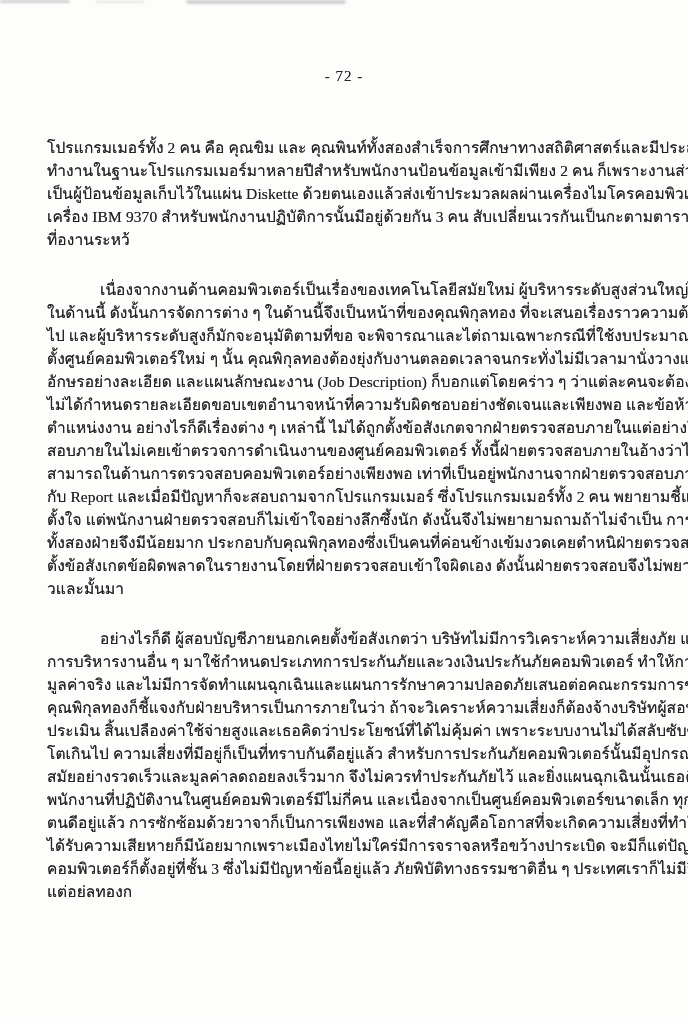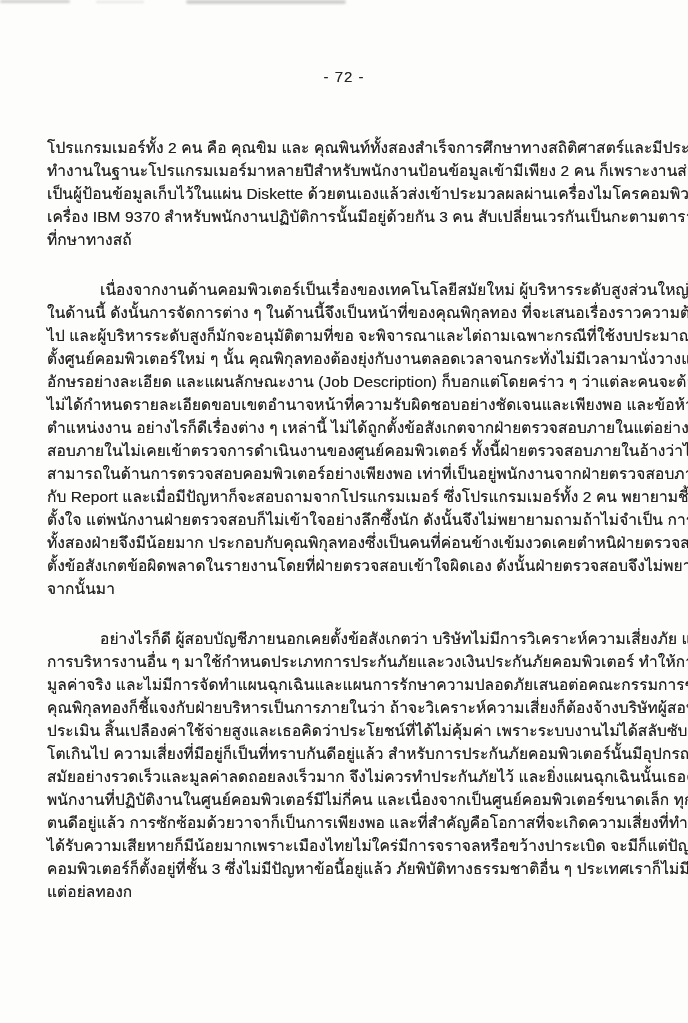--- a/index.html
+++ b/index.html
@@ -6,21 +6,21 @@
     margin: 0;
     padding: 0;
     background: #fbfbfa;
   }
   .page {
     position: relative;
     width: 688px;
     height: 1023px;
     background: #fdfdfc;
     overflow: hidden;
-    font-family: Liberation Sans, sans-serif;
+    font-family: Liberation Serif, serif;
     color: #1e1e1e;
   }
   
   .scan-artifact {
     position: absolute;
     background: #9a9a9a;
     opacity: 0.45;
     border-radius: 2px;
     filter: blur(1px);
   }
@@ -73,38 +73,38 @@
 
   <div class="page-number">- 72 -</div>
 
   <div class="content">
 
     <div class="para">
         <div class="line">โปรแกรมเมอร์ทั้ง 2 คน คือ คุณขิม และ คุณพินท์ทั้งสองสำเร็จการศึกษาทางสถิติศาสตร์และมีประสบการณ์การ</div>
         <div class="line">ทำงานในฐานะโปรแกรมเมอร์มาหลายปีสำหรับพนักงานป้อนข้อมูลเข้ามีเพียง 2 คน ก็เพราะงานส่วนใหญ่ผู้ใช้ฝ่ายต่าง ๆ</div>
         <div class="line">เป็นผู้ป้อนข้อมูลเก็บไว้ในแผ่น Diskette ด้วยตนเองแล้วส่งเข้าประมวลผลผ่านเครื่องไมโครคอมพิวเตอร์ ซึ่งต่อเชื่อมกับ</div>
         <div class="line">เครื่อง IBM 9370 สำหรับพนักงานปฏิบัติการนั้นมีอยู่ด้วยกัน 3 คน สับเปลี่ยนเวรกันเป็นกะตามตารางการปฏิบัติงาน</div>
-        <div class="line">ที่กษาทางสถ้</div>
+        <div class="line">ที่องานระหว้</div>
       </div>
 
     <div class="para indented">
         <div class="line">เนื่องจากงานด้านคอมพิวเตอร์เป็นเรื่องของเทคโนโลยีสมัยใหม่ ผู้บริหารระดับสูงส่วนใหญ่ไม่มีประสบการณ์</div>
         <div class="line">ในด้านนี้ ดังนั้นการจัดการต่าง ๆ ในด้านนี้จึงเป็นหน้าที่ของคุณพิกุลทอง ที่จะเสนอเรื่องราวความต้องการต่าง ๆ ขึ้น</div>
         <div class="line">ไป และผู้บริหารระดับสูงก็มักจะอนุมัติตามที่ขอ จะพิจารณาและไต่ถามเฉพาะกรณีที่ใช้งบประมาณจำนวนสูง เมื่อเริ่มจัด</div>
         <div class="line">ตั้งศูนย์คอมพิวเตอร์ใหม่ ๆ นั้น คุณพิกุลทองต้องยุ่งกับงานตลอดเวลาจนกระทั่งไม่มีเวลามานั่งวางแผนเป็นลายลักษณ์</div>
         <div class="line">อักษรอย่างละเอียด และแผนลักษณะงาน (Job Description) ก็บอกแต่โดยคร่าว ๆ ว่าแต่ละคนจะต้องทำอะไรบ้าง โดย</div>
         <div class="line">ไม่ได้กำหนดรายละเอียดขอบเขตอำนาจหน้าที่ความรับผิดชอบอย่างชัดเจนและเพียงพอ และข้อห้ามปฏิบัติสำหรับแต่ละ</div>
         <div class="line">ตำแหน่งงาน อย่างไรก็ดีเรื่องต่าง ๆ เหล่านี้ ไม่ได้ถูกตั้งข้อสังเกตจากฝ่ายตรวจสอบภายในแต่อย่างใด เป็นเพราะฝ่ายตรวจ</div>
         <div class="line">สอบภายในไม่เคยเข้าตรวจการดำเนินงานของศูนย์คอมพิวเตอร์ ทั้งนี้ฝ่ายตรวจสอบภายในอ้างว่าไม่มีบุคลากรที่มีความ</div>
         <div class="line">สามารถในด้านการตรวจสอบคอมพิวเตอร์อย่างเพียงพอ เท่าที่เป็นอยู่พนักงานจากฝ่ายตรวจสอบภายในจะใช้วิธีตรวจ Input</div>
         <div class="line">กับ Report และเมื่อมีปัญหาก็จะสอบถามจากโปรแกรมเมอร์ ซึ่งโปรแกรมเมอร์ทั้ง 2 คน พยายามชี้แจงอย่างตั้งอก</div>
         <div class="line">ตั้งใจ แต่พนักงานฝ่ายตรวจสอบก็ไม่เข้าใจอย่างลึกซึ้งนัก ดังนั้นจึงไม่พยายามถามถ้าไม่จำเป็น การติดต่องานระหว่าง</div>
         <div class="line">ทั้งสองฝ่ายจึงมีน้อยมาก ประกอบกับคุณพิกุลทองซึ่งเป็นคนที่ค่อนข้างเข้มงวดเคยตำหนิฝ่ายตรวจสอบที่ครั้งหนึ่งเคย</div>
         <div class="line">ตั้งข้อสังเกตข้อผิดพลาดในรายงานโดยที่ฝ่ายตรวจสอบเข้าใจผิดเอง ดังนั้นฝ่ายตรวจสอบจึงไม่พยายามตั้งข้อสังเกตนับ</div>
-        <div class="line">จากนั้นมา</div>
+        <div class="line">วและมั้นมา</div>
       </div>
 
     <div class="para indented">
         <div class="line">อย่างไรก็ดี ผู้สอบบัญชีภายนอกเคยตั้งข้อสังเกตว่า บริษัทไม่มีการวิเคราะห์ความเสี่ยงภัย และนำเทคนิค</div>
         <div class="line">การบริหารงานอื่น ๆ มาใช้กำหนดประเภทการประกันภัยและวงเงินประกันภัยคอมพิวเตอร์ ทำให้การประกันภัยต่ำกว่า</div>
         <div class="line">มูลค่าจริง และไม่มีการจัดทำแผนฉุกเฉินและแผนการรักษาความปลอดภัยเสนอต่อคณะกรรมการของบริษัท ซึ่ง</div>
         <div class="line">คุณพิกุลทองก็ชี้แจงกับฝ่ายบริหารเป็นการภายในว่า ถ้าจะวิเคราะห์ความเสี่ยงก็ต้องจ้างบริษัทผู้สอบบัญชีภายนอกมา</div>
         <div class="line">ประเมิน สิ้นเปลืองค่าใช้จ่ายสูงและเธอคิดว่าประโยชน์ที่ได้ไม่คุ้มค่า เพราะระบบงานไม่ได้สลับซับซ้อนหรือเป็นระบบใหญ่</div>
         <div class="line">โตเกินไป ความเสี่ยงที่มีอยู่ก็เป็นที่ทราบกันดีอยู่แล้ว สำหรับการประกันภัยคอมพิวเตอร์นั้นมีอุปกรณ์คอมพิวเตอร์ล้า</div>
         <div class="line">สมัยอย่างรวดเร็วและมูลค่าลดถอยลงเร็วมาก จึงไม่ควรทำประกันภัยไว้ และยิ่งแผนฉุกเฉินนั้นเธอคิดว่าไม่จำเป็นเพราะ</div>

